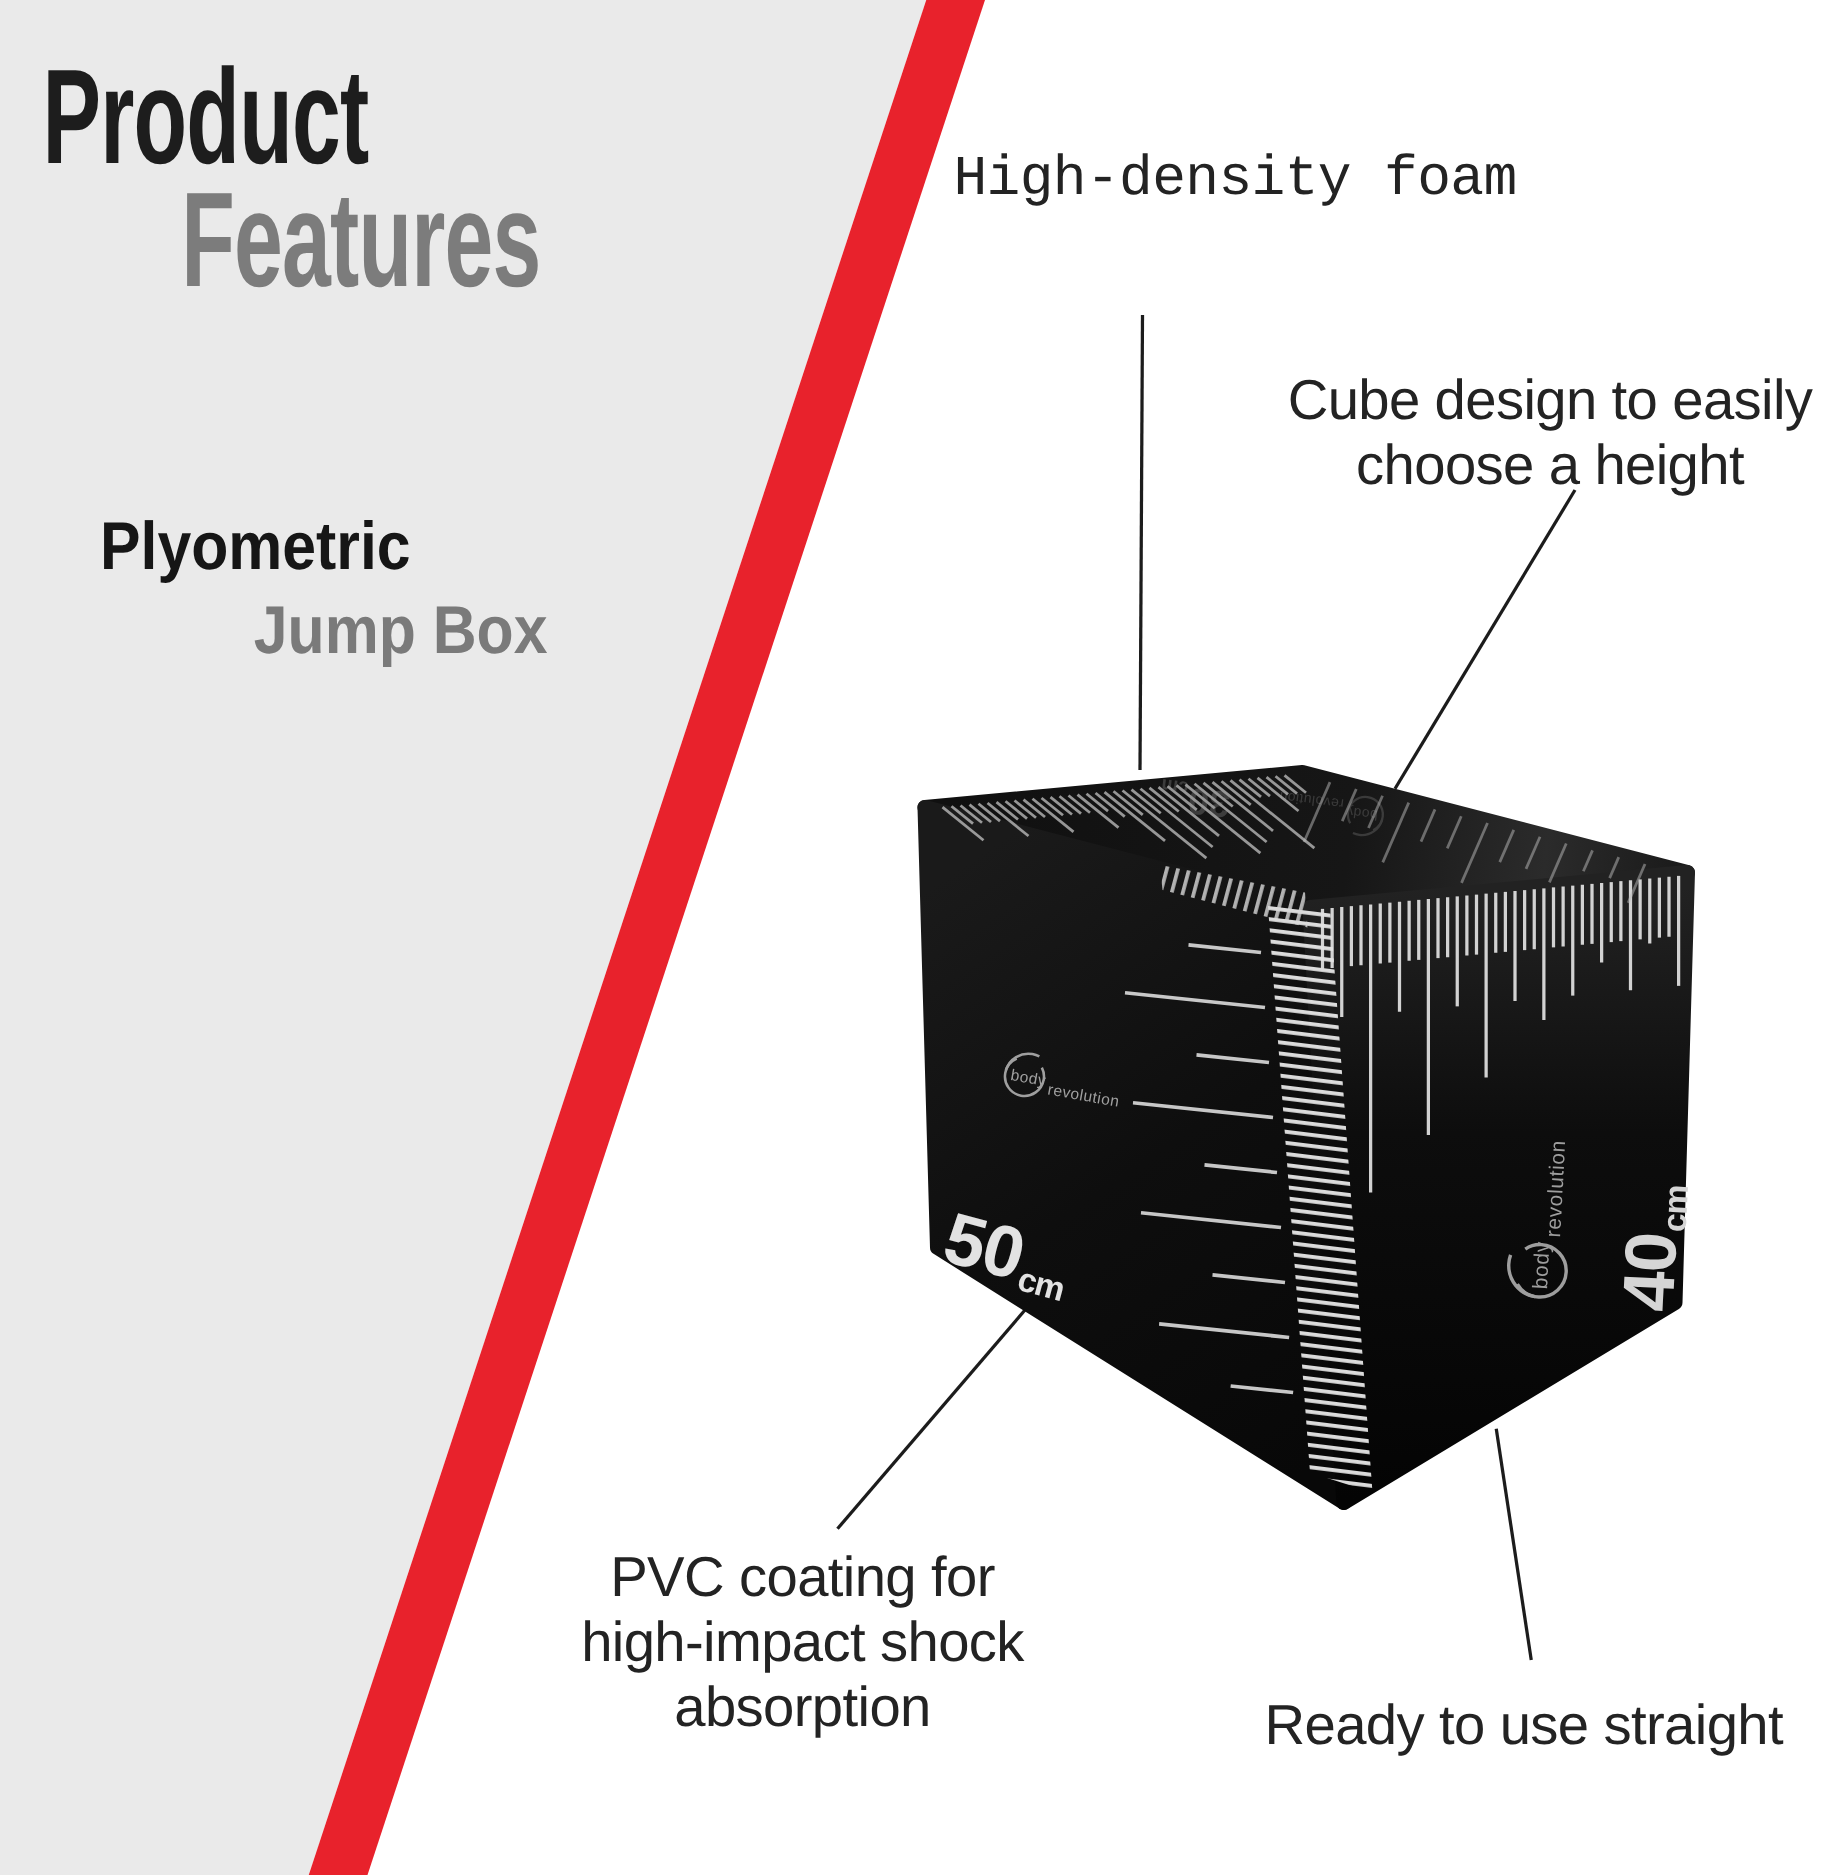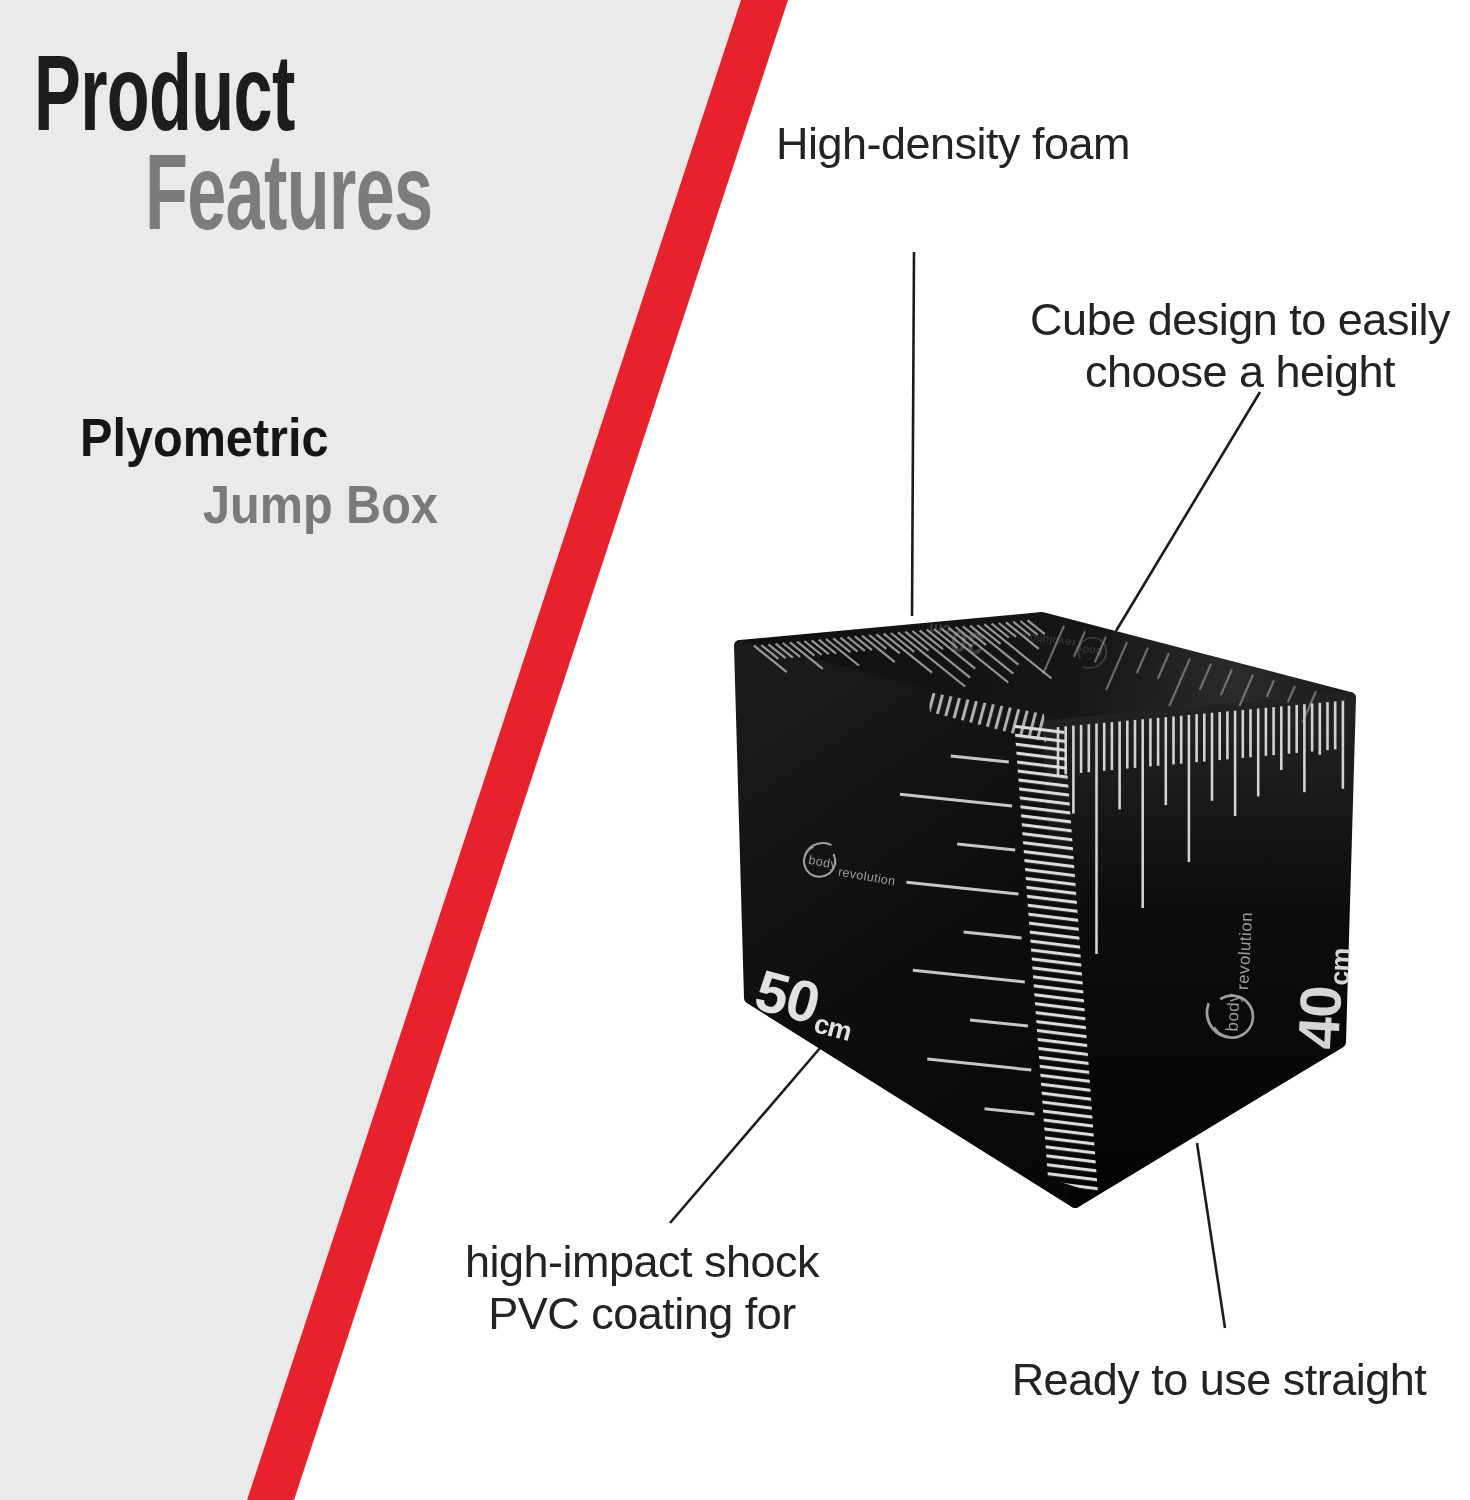--- a/index.html
+++ b/index.html
@@ -201,28 +201,29 @@
       <use href="#brandlogo" transform="translate(1108,650) rotate(187) scale(0.7)" opacity="0.22"></use>
     </g>
   </svg>
 
   <div class="t title-word w1" style="left:34px;top:39px;">Product</div>
   <div class="t title-word w2" style="left:145px;top:138px;">Features</div>
 
   <div class="t sub-word w1" style="left:80px;top:410px;">Plyometric</div>
   <div class="t sub-word w2" style="left:203px;top:477px;">Jump Box</div>
 
-  <div class="callout" style="left:703px;top:118px;">
+  <div class="callout" style="left:738px;top:118px;font-family:Liberation Mono, monospace;">
     <div>High-density foam</div>
   </div>
   <div class="callout" style="left:990px;top:294px;">
     <div>Cube design to easily</div>
     <div>choose a height</div>
   </div>
   <div class="callout" style="left:392px;top:1236px;">
+    <div>PVC coating for</div>
     <div>high-impact shock</div>
-    <div>PVC coating for</div>
+    <div>absorption</div>
   </div>
   <div class="callout" style="left:969px;top:1354px;text-align:center;">
     <div>Ready to use straight</div>
   </div>
 
 </div>
 
 </body></html>

